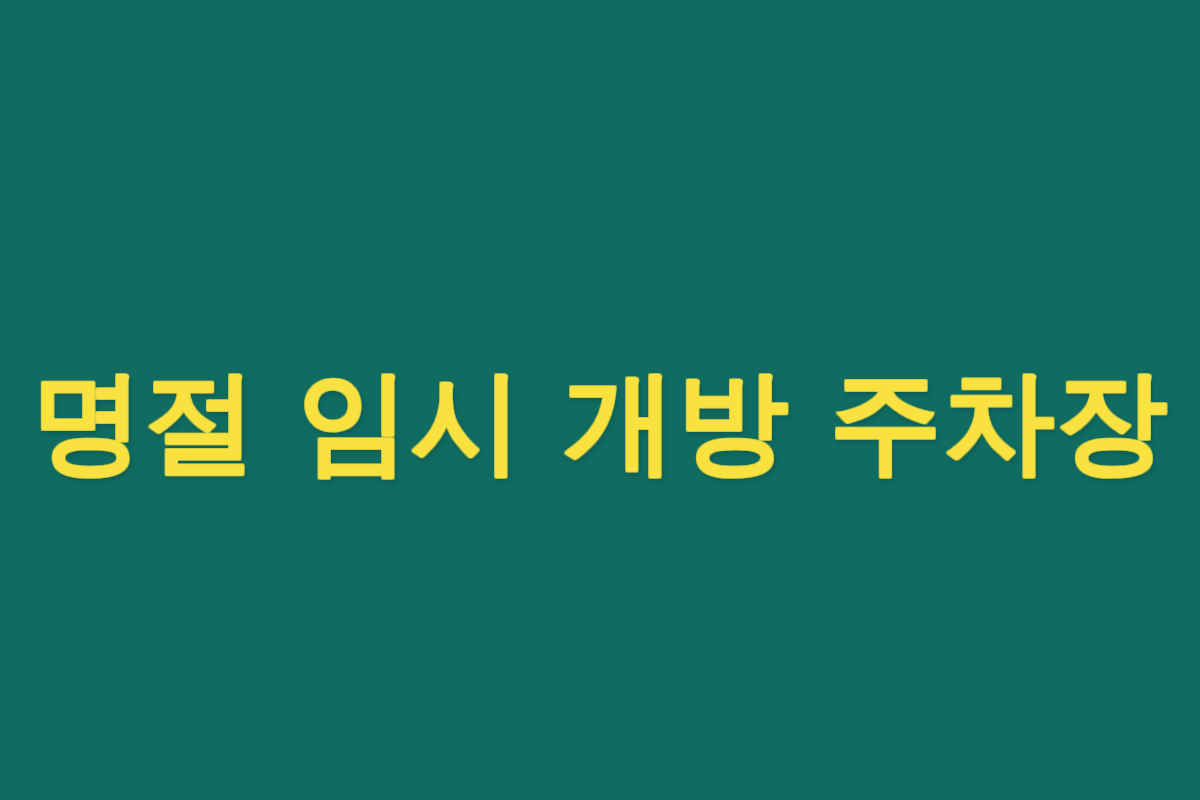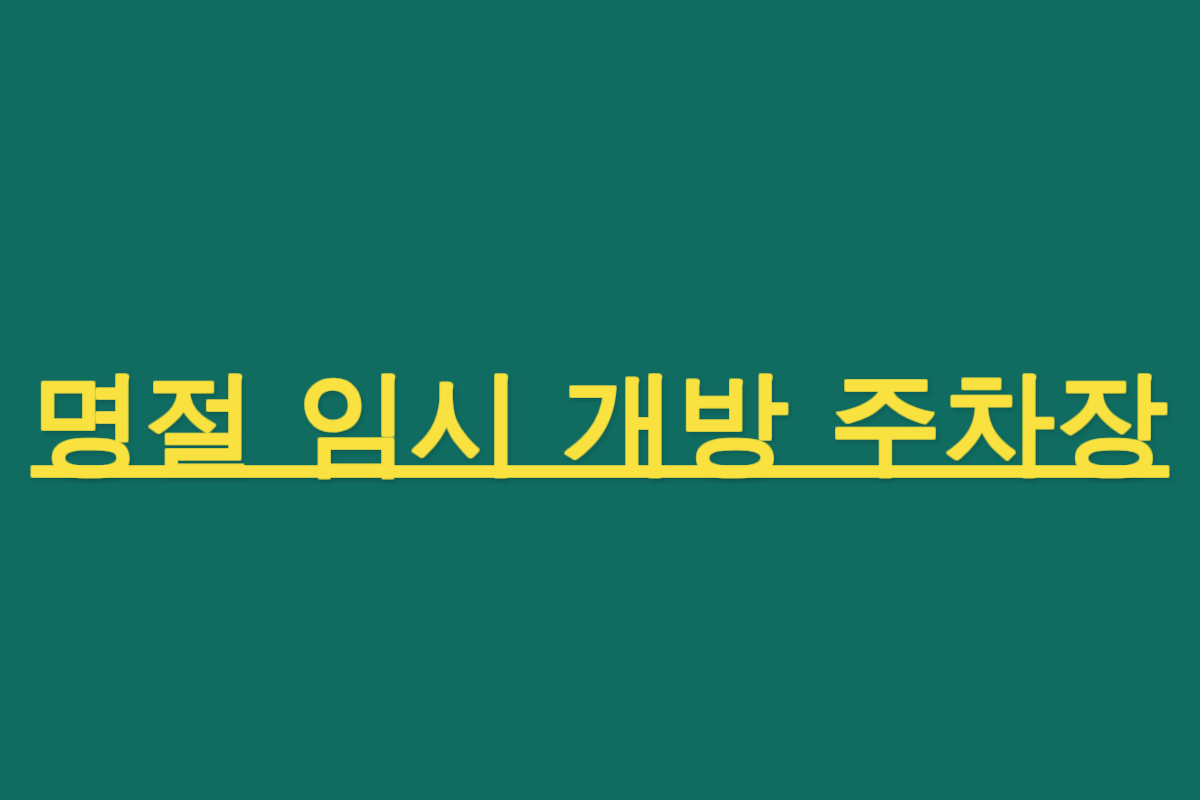--- a/index.html
+++ b/index.html
@@ -45,21 +45,20 @@
     white-space: nowrap;
     text-rendering: geometricPrecision;
     
     text-shadow:
        0 0 1px #F9E13F,
        1px 1px 0 rgba(249,225,63,0.55),
       -1px 1px 0 rgba(249,225,63,0.55),
        1px -1px 0 rgba(249,225,63,0.55),
       -1px -1px 0 rgba(249,225,63,0.55),
        2px 3px 4px rgba(8,60,54,0.35);
-    text-decoration: underline;
   }
   .headline-line.line-2 {
     font-size: 112px;
   }
 </style>
 </head>
 <body>
 
 <div id="poster" style="background: rgb(16, 107, 96);">
 

